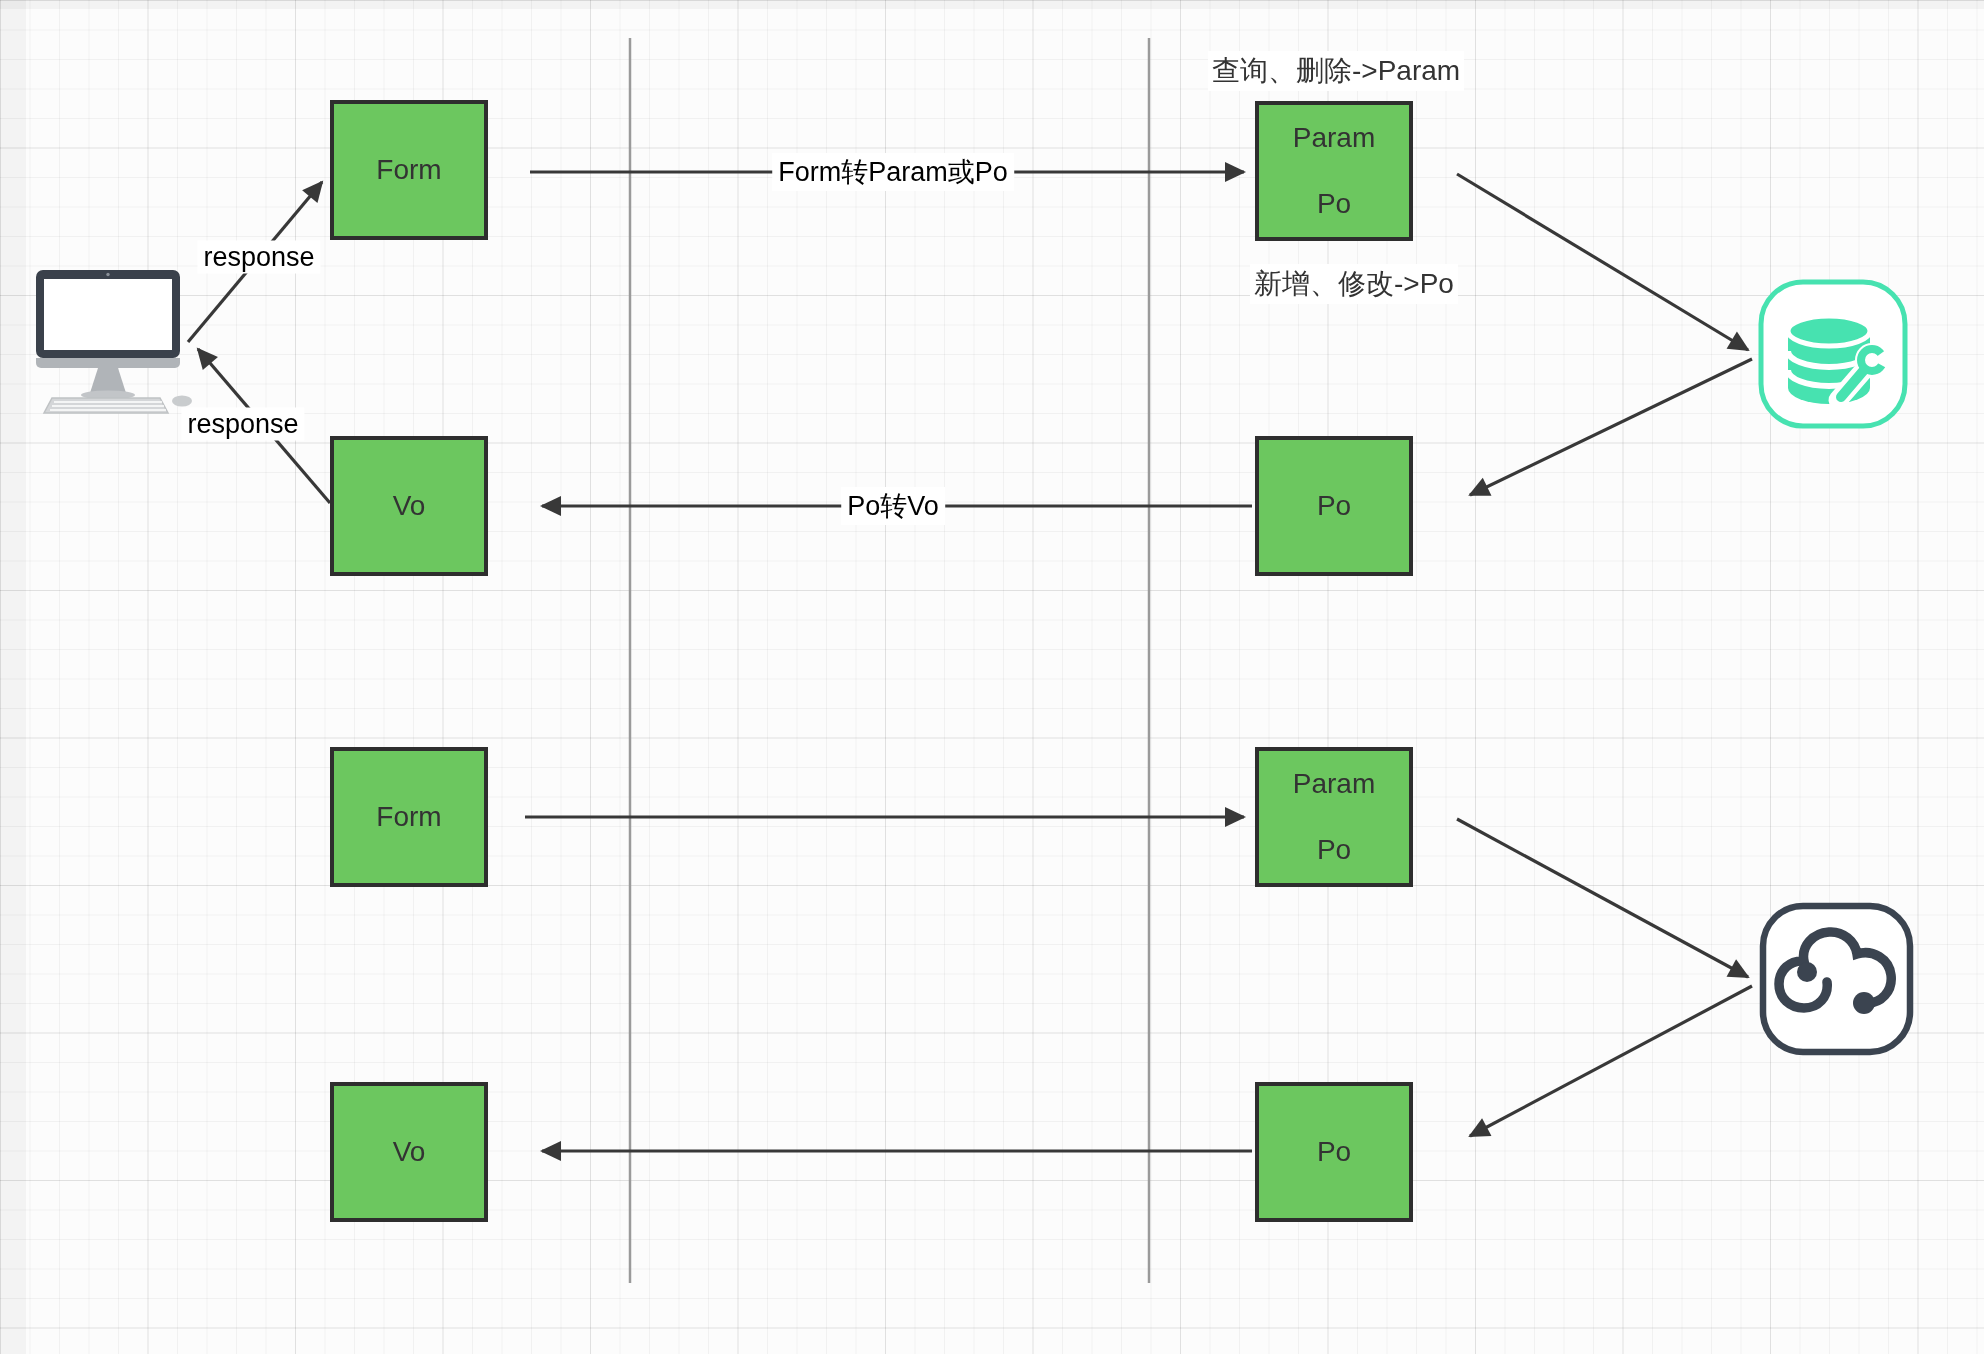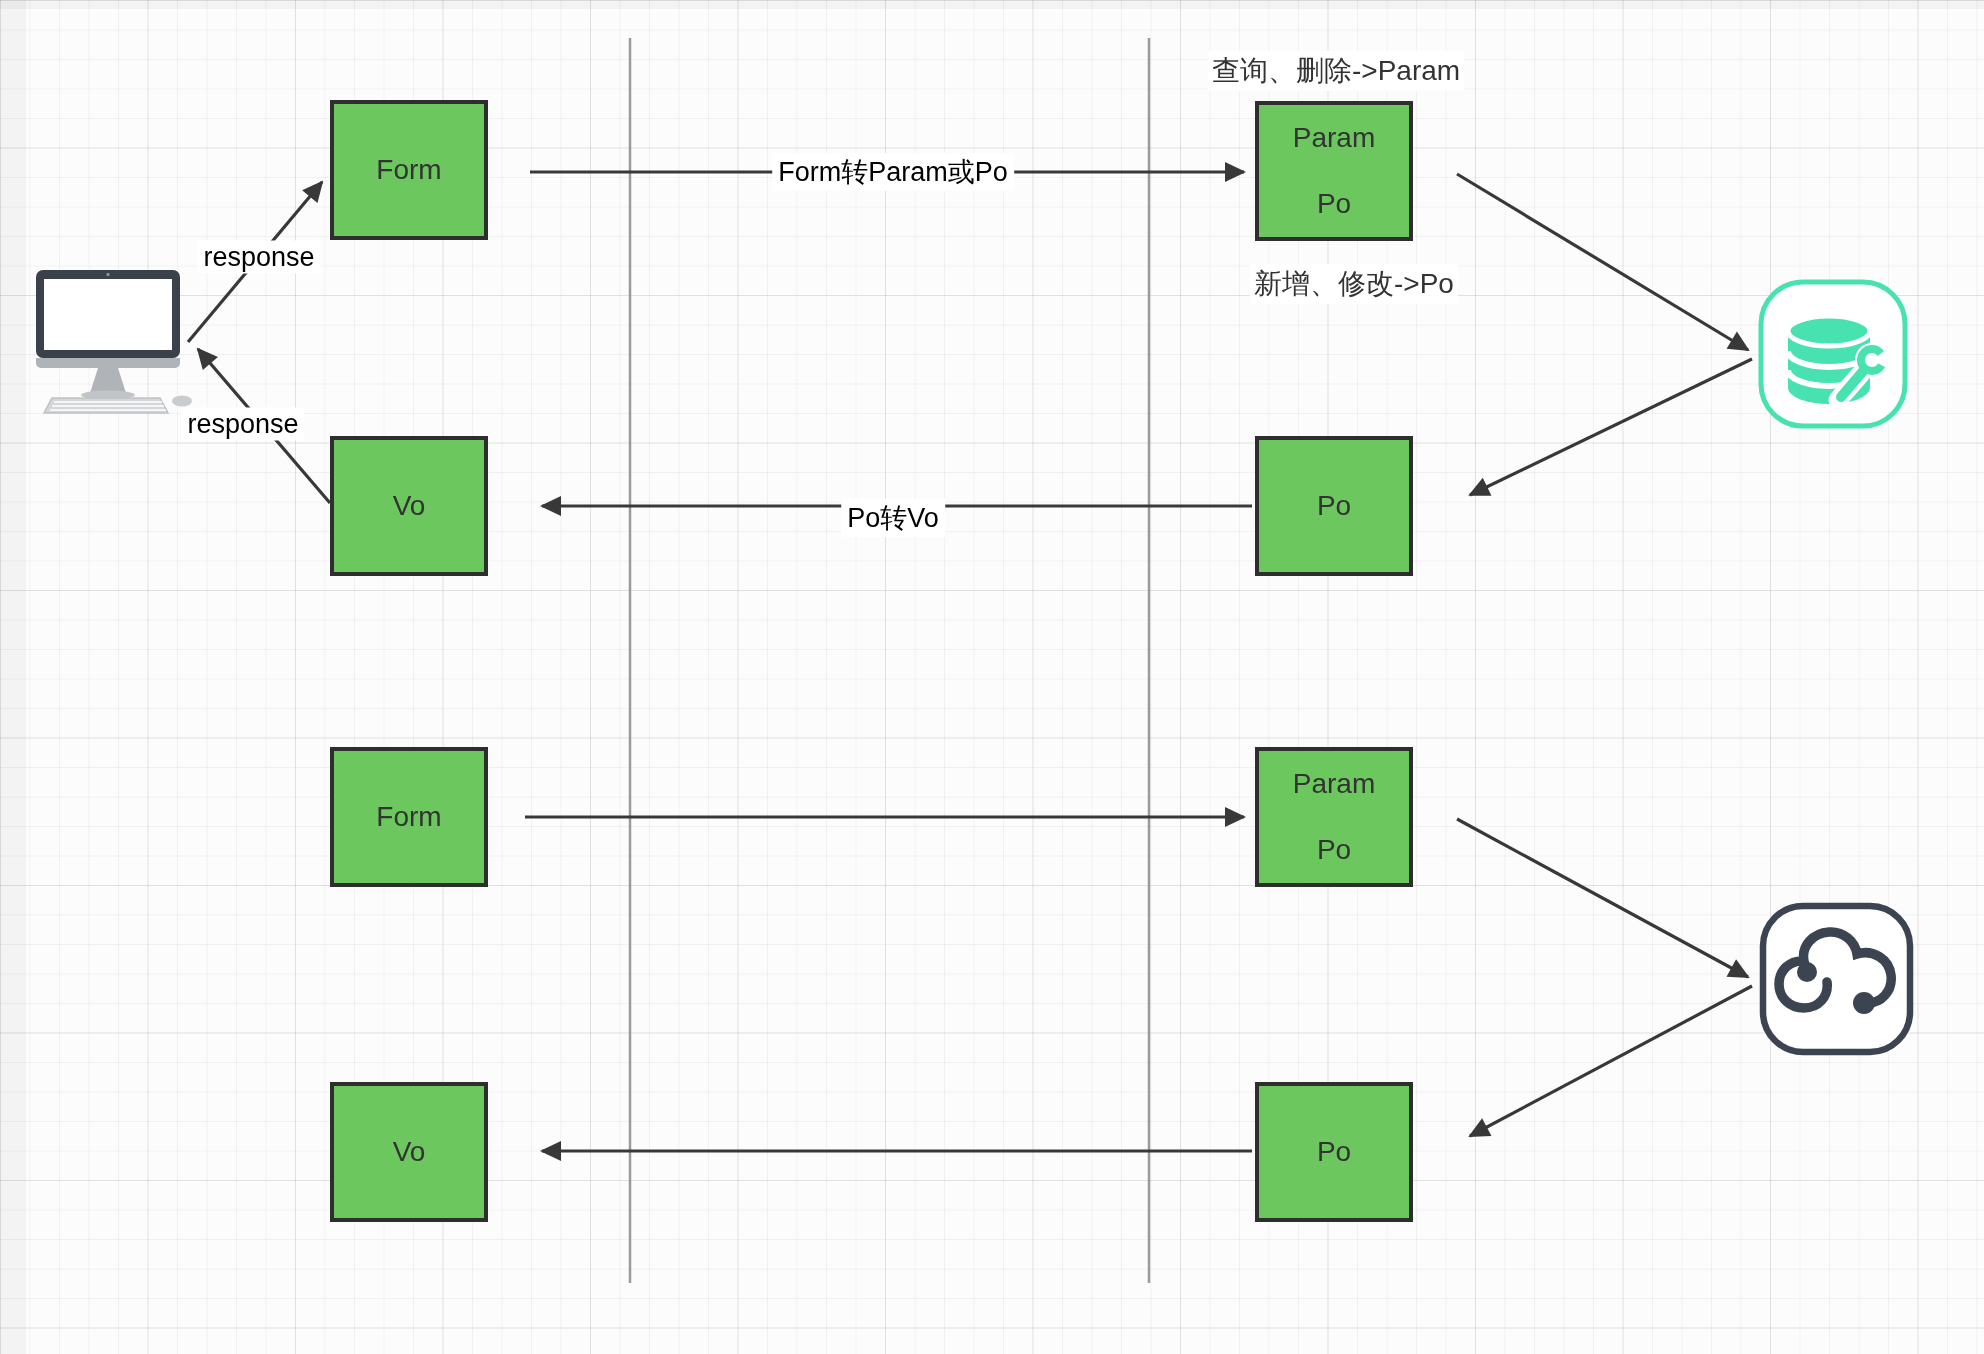--- a/index.html
+++ b/index.html
@@ -123,16 +123,16 @@
   <div class="node" style="left:330px;top:1082px;">
     <span>Vo</span>
   </div>
   <div class="node" style="left:1255px;top:1082px;">
     <span>Po</span>
   </div>
 
   <div class="line-label" style="left:259px;top:257px;">response</div>
   <div class="line-label" style="left:243px;top:424px;">response</div>
   <div class="line-label" style="left:893px;top:172px;">Form转Param或Po</div>
-  <div class="line-label" style="left:893px;top:518px;">Po转Vo</div>
+  <div class="line-label" style="left:893px;top:506px;">Po转Vo</div>
   <div class="annotation" style="left:1208px;top:51px;">查询、删除-&gt;Param</div>
   <div class="annotation" style="left:1250px;top:264px;">新增、修改-&gt;Po</div>
 </div>
 
 </body></html>

